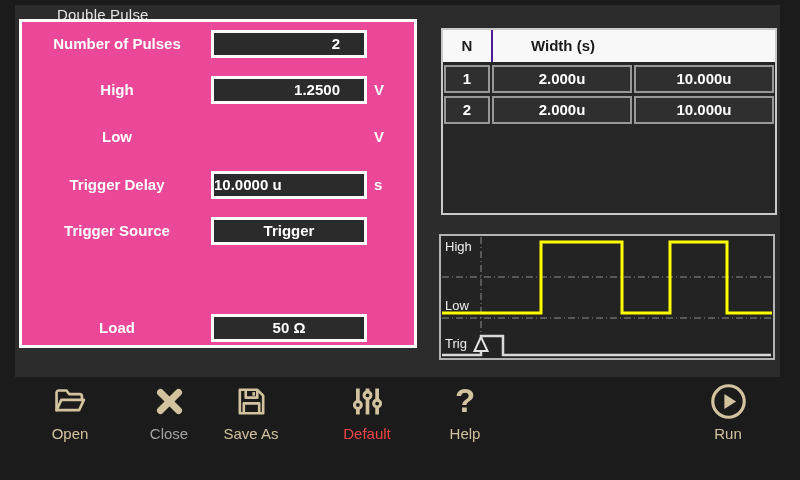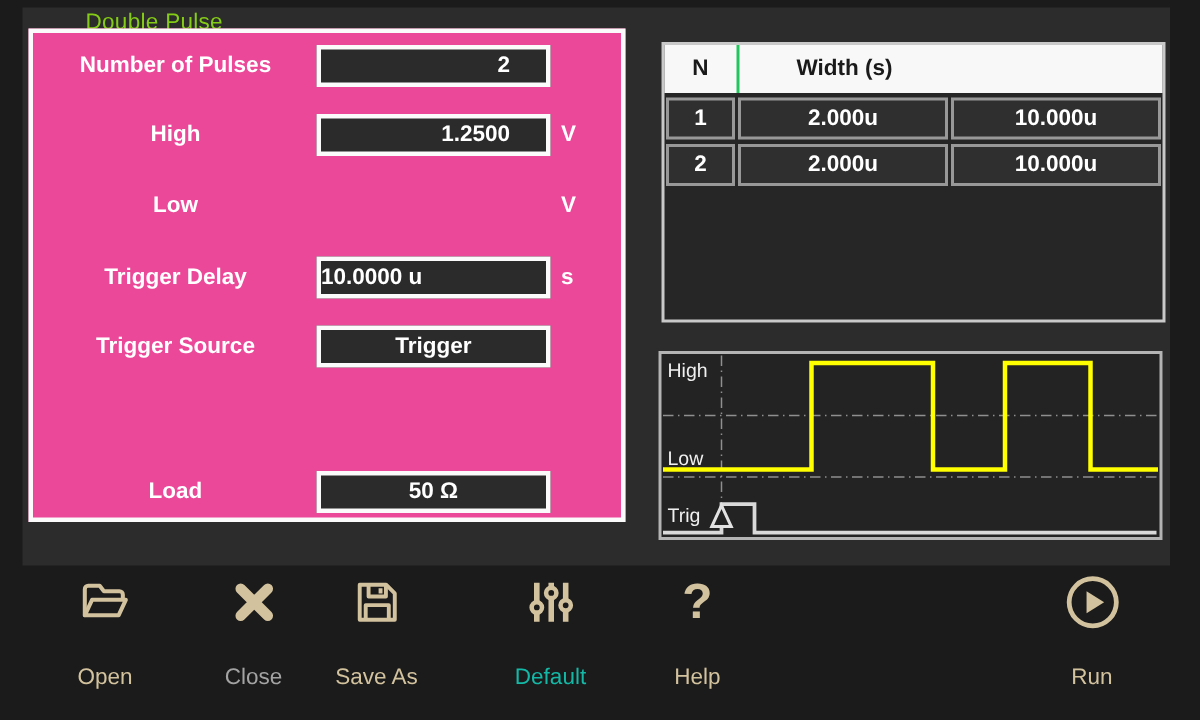--- a/index.html
+++ b/index.html
@@ -3,21 +3,21 @@
 <meta charset="utf-8">
 <style>
   html,body{margin:0;padding:0;}
   body{
     width:800px;height:480px;position:relative;overflow:hidden;
     background:#1b1b1b;
     font-family:"Liberation Sans","DejaVu Sans",sans-serif;
     -webkit-font-smoothing:antialiased;
   }
   .content{position:absolute;left:15px;top:5px;width:765px;height:372px;background:#2c2c2c;}
-  .app-title{position:absolute;left:57px;top:6px;font-size:15px;color:#84cc16;letter-spacing:.2px;}
+  .app-title{position:absolute;left:57px;top:6px;font-size:15px;color:#e5e5e5;letter-spacing:.2px;}
 
   
   .panel{position:absolute;left:19px;top:19px;width:398px;height:329px;
     border:3px solid #fbfbfb;background:#ec4899;box-sizing:border-box;}
   .frow{position:absolute;left:0;height:28px;width:100%;}
   .flabel{position:absolute;left:0;top:0;width:190px;height:28px;line-height:28px;
     text-align:center;color:#fff;font-size:15px;font-weight:700;}
   .fbox{position:absolute;left:189px;top:0;width:156px;height:28px;box-sizing:border-box;
     border:3px solid #fbfbfb;background:#2b2b2b;color:#fff;font-size:15px;font-weight:700;
     line-height:22px;}
@@ -25,36 +25,36 @@
   .fbox.right-tight{text-align:left;padding-right:9px;}
   .fbox.center{text-align:center;}
   .funit{position:absolute;left:352px;top:0;width:38px;height:28px;line-height:28px;
     color:#fff;font-size:15px;font-weight:700;}
 
   
   .ptable{position:absolute;left:441px;top:28px;width:336px;height:187px;box-sizing:border-box;
     border:2px solid #c9c9c9;background:#262626;}
   .phead{display:grid;grid-template-columns:48px 142px 142px;height:32px;background:#f8f8f8;}
   .phead .hcell{color:#1a1a1a;font-size:15px;font-weight:700;text-align:center;line-height:32px;}
-  .phead .hcell + .hcell{border-left:2px solid #22c55e;}
+  .phead .hcell + .hcell{border-left:2px solid #4c1d95;}
   .prow{display:grid;grid-template-columns:48px 142px 142px;height:28px;margin-top:3px;}
   .pcell{box-sizing:border-box;border:2px solid #989898;background:#2f2f2f;margin:0 1px;
     color:#fff;font-size:15px;font-weight:700;text-align:center;line-height:23px;}
 
   
   .wave{position:absolute;left:439px;top:234px;width:336px;height:126px;box-sizing:border-box;
     border:2px solid #b4b4b4;background:#232323;}
   .wave svg{position:absolute;left:0;top:0;}
   .wlabel{position:absolute;left:4px;color:#f0f0f0;font-size:13px;}
 
   
   .toolbar{position:absolute;left:0;top:377px;width:800px;height:103px;}
   .tbtn{position:absolute;top:4px;width:90px;text-align:center;cursor:pointer;}
   .tbtn .ticon{height:40px;display:flex;align-items:center;justify-content:center;}
-  .tbtn .tlabel{margin-top:22px;font-size:15px;}
+  .tbtn .tlabel{margin-top:4px;font-size:15px;}
 </style>
 </head>
 <body>
 
 <div class="content"></div>
 <div class="app-title">Double Pulse</div>
 
 <div class="panel" id="form-rows">
     <div class="frow" style="top: 8px;">
       <div class="flabel">Number of Pulses</div>
@@ -146,21 +146,21 @@
     </div>
     <div class="tbtn" style="left: 322px;">
       <div class="ticon">
         <svg width="33" height="33" viewBox="0 0 24 24" fill="none" stroke="#d3c29e">
           <path stroke-width="2.7" d="M5 2.5 v19 M12 2.5 v19 M19 2.5 v19"></path>
           <circle cx="5" cy="14.5" r="2.5" fill="#1b1b1b" stroke-width="2.2"></circle>
           <circle cx="12" cy="7.5" r="2.5" fill="#1b1b1b" stroke-width="2.2"></circle>
           <circle cx="19" cy="13.5" r="2.5" fill="#1b1b1b" stroke-width="2.2"></circle>
         </svg>
       </div>
-      <div class="tlabel" style="color: #14b8a6;">Default</div>
+      <div class="tlabel" style="color: #ef4444;">Default</div>
     </div>
     <div class="tbtn" style="left: 420px;">
       <div class="ticon">
         <span style="font-size:33px;font-weight:700;color:#d3c29e;line-height:38px;font-family:'Liberation Sans',sans-serif;">?</span>
       </div>
       <div class="tlabel" style="color: rgb(211, 194, 158);">Help</div>
     </div>
     <div class="tbtn" style="left: 683px;">
       <div class="ticon">
         <svg width="37" height="37" viewBox="0 0 36 36" fill="none">

